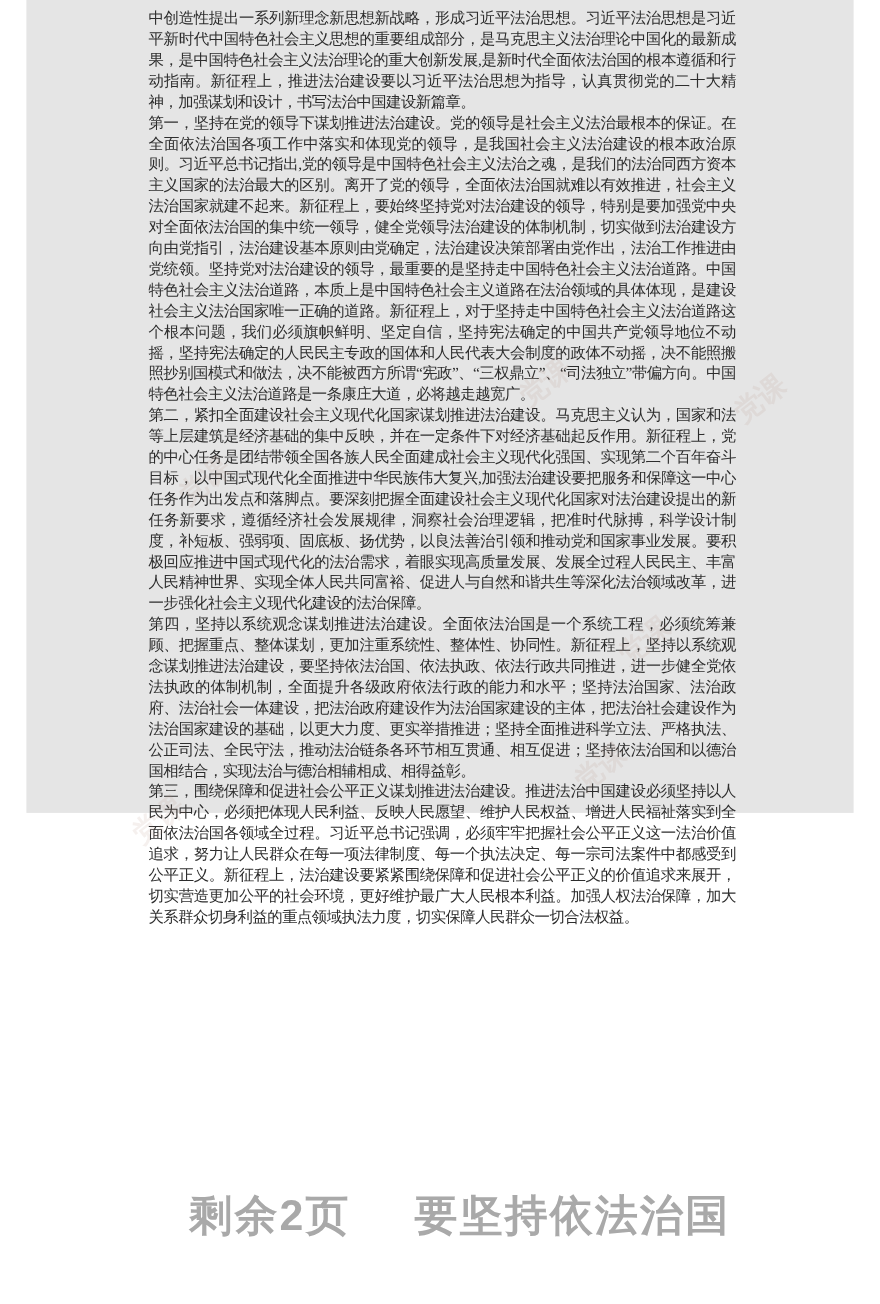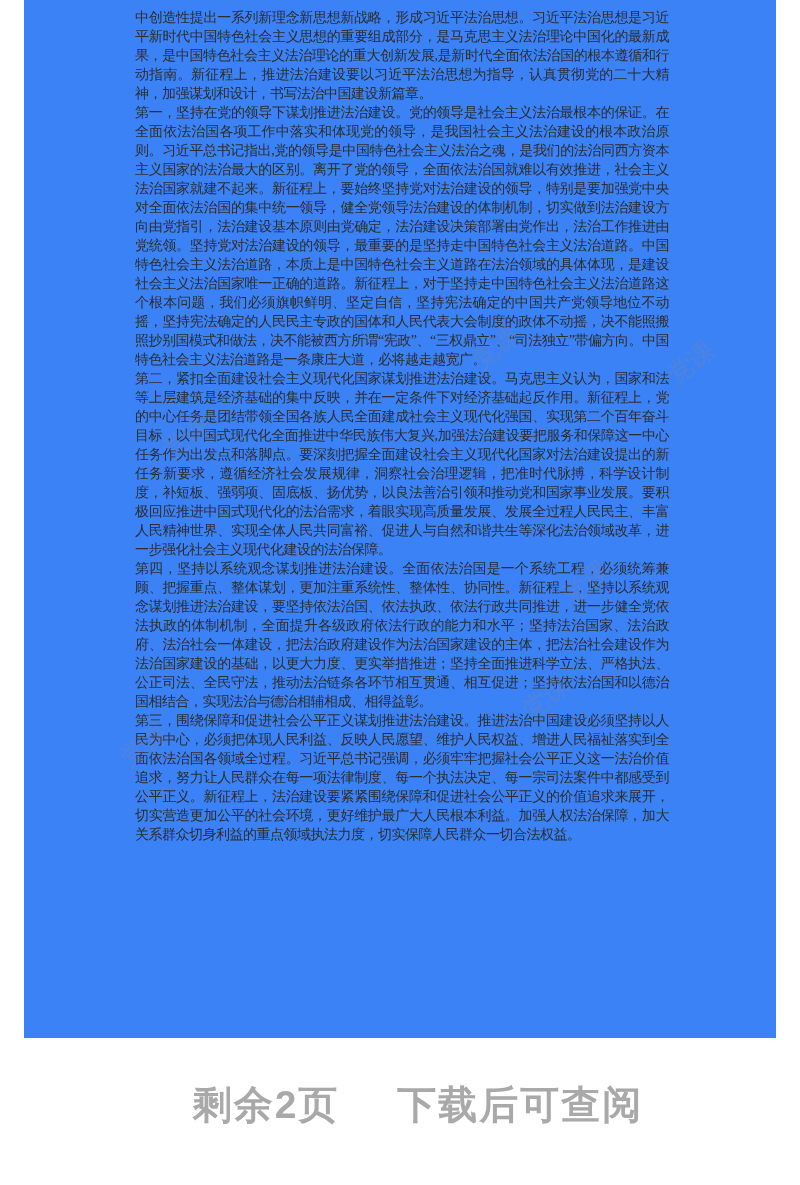--- a/index.html
+++ b/index.html
@@ -12,22 +12,22 @@
     background: #ffffff;
     overflow: hidden;
     font-family: "Liberation Serif", "DejaVu Serif", serif;
   }
   
   .doc-page {
     position: absolute;
     left: 24px;
     top: 0;
     width: 752px;
-    height: 1038px;
-    background: #3b82f6;
+    height: 739px;
+    background: #e5e5e5;
   }
   .doc-body {
     position: absolute;
     left: 111px;   
     top: 8px;
     width: 534px;
     color: #2d2d2d;
   }
   .doc-body p {
     font-size: 14px;
@@ -88,16 +88,16 @@
   </div>
 
   <span class="wm wm1">党课</span>
   <span class="wm wm2">党课</span>
   <span class="wm wm3">党课</span>
   <span class="wm wm4">党课</span>
   <span class="wm wm5">党课</span>
   <span class="wm wm6">党课</span>
 
   <div class="preview-footer">
-    <span>剩余2页</span><span class="gap"></span><span>下载后可查阅</span>
+    <span>剩余2页</span><span class="gap"></span><span>要坚持依法治国</span>
   </div>
 
 </div>
 
 </body></html>

